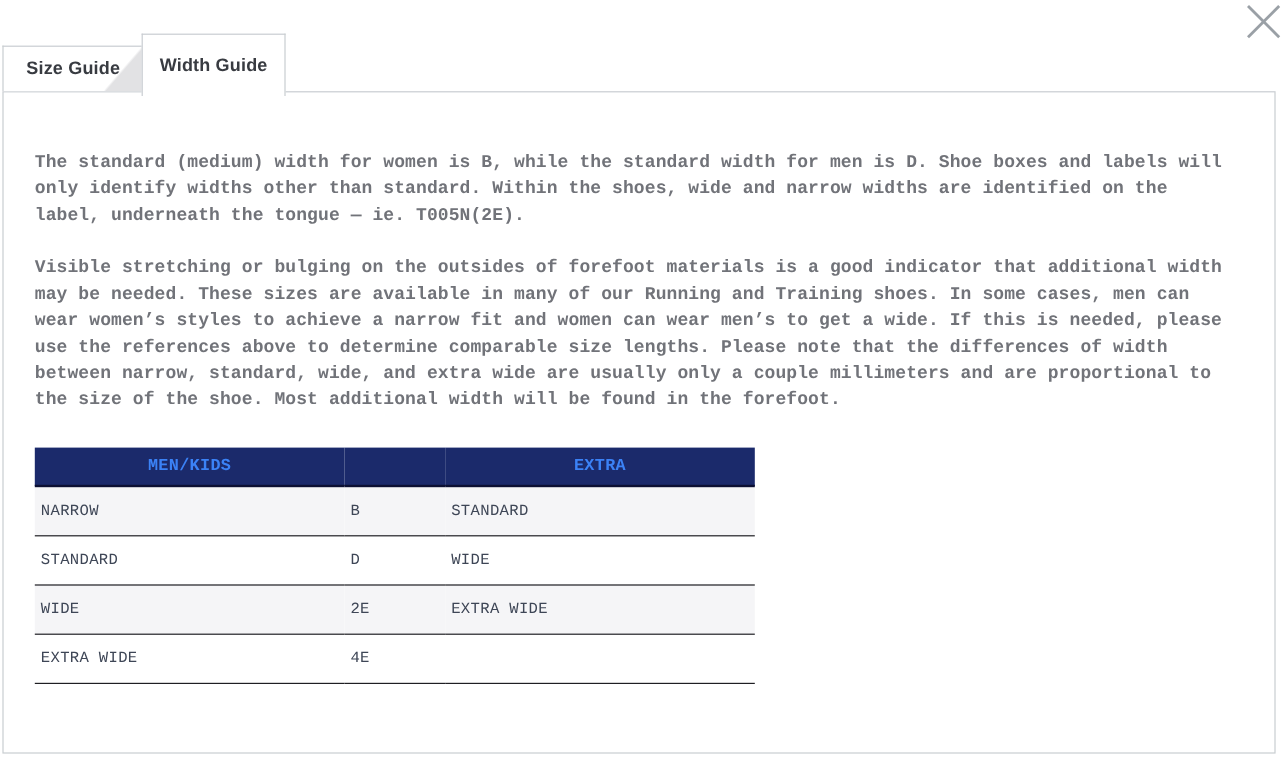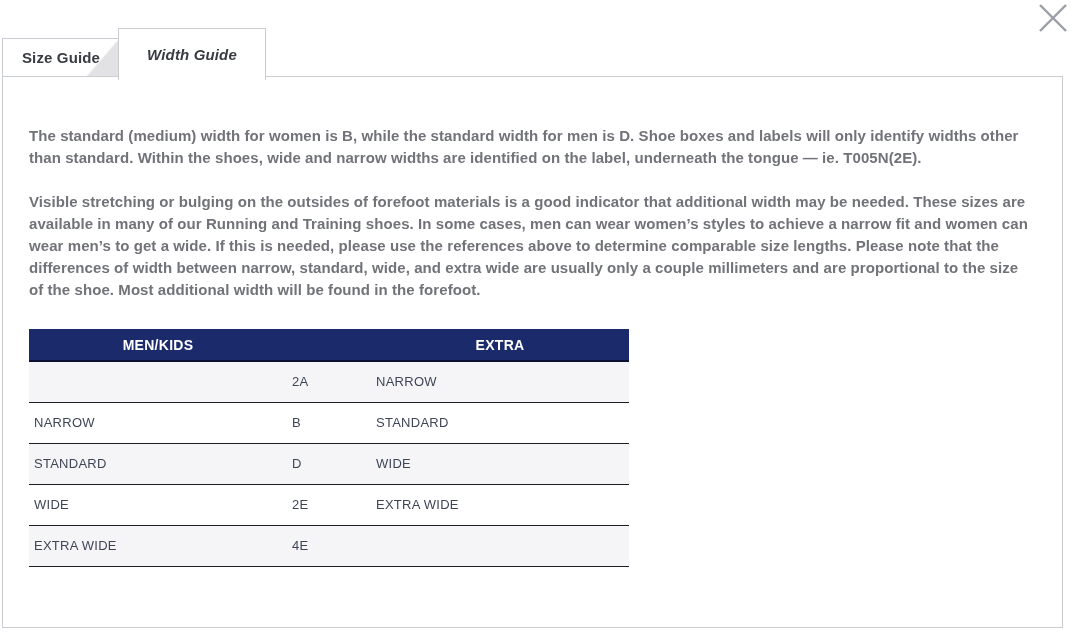--- a/index.html
+++ b/index.html
@@ -13,43 +13,43 @@
 
   
   .tab { position:absolute; display:flex; align-items:center; justify-content:center;
          background:#fff; font-weight:bold; font-size:15px;
          color:var(--tab-text, #383b41); letter-spacing:.01em; cursor:pointer; }
   .tab-inactive { left:2px; top:38px; width:117px; height:38px;
                   border:1px solid var(--border, #c9cdd1); border-bottom:none; border-right:none;
                   z-index:2; overflow:hidden; }
   .tab-inactive::after { content:""; position:absolute; top:0; right:0; width:32px; height:100%;
                   background:linear-gradient(to bottom right, rgba(226,226,228,0) 48%, #e2e2e4 52%); }
-  .tab-active { left:118px; top:28px; width:148px; height:52px;
-                border:1px solid var(--border, #c9cdd1); border-bottom:none; z-index:3;font-style:italic; }
+  .tab-active { left:118px; top:28px; width:120px; height:52px;
+                border:1px solid var(--border, #c9cdd1); border-bottom:none; z-index:3; }
 
   
   .close-btn { position:absolute; left:1035px; top:0px; width:35px; height:35px;
                display:flex; align-items:center; justify-content:center;
                cursor:pointer; z-index:4; background:transparent; border:none; }
 
   
   .content { position:absolute; left:0; top:0; width:100%; height:100%;
-             padding:48px 30px 0 26px; }
+             padding:48px 30px 0 26px;font-family:Liberation Mono, monospace; }
   .para { font-size:15px; line-height:22px; font-weight:600;
           color:var(--body-text, #717379); letter-spacing:.005em; }
   .para + .para-block { margin-top:22px; }
   .para-block { margin-top:22px; }
 
   
   table.width-table { margin-top:28px; width:600px; border-collapse:collapse;
                       table-layout:fixed; }
   table.width-table col.c1 { width:43%; }
   table.width-table col.c2 { width:14%; }
   table.width-table col.c3 { width:43%; }
-  table.width-table thead th { background:var(--header-navy, #1b2a6b); color:#ffffff;
+  table.width-table thead th { background:var(--header-navy, #1b2a6b); color:#3b82f6;
       font-size:14px; font-weight:bold; letter-spacing:.02em; text-align:center;
       height:32px; border-bottom:2px solid #0c1033; }
   table.width-table tbody tr { border-bottom:1px solid #1f1f23; }
   table.width-table tbody tr:nth-child(odd) { background:var(--row-alt-bg, #f5f5f7); }
   table.width-table tbody td { font-size:13px; color:var(--row-text, #3e4656);
       letter-spacing:.02em; height:41px; padding-left:5px; text-align:left;
       font-weight:400; vertical-align:middle; }
 </style>
 </head>
 <body>
@@ -87,25 +87,20 @@
           </colgroup>
         <thead>
           <tr>
             <th>MEN/KIDS</th>
             <th></th>
             <th>EXTRA</th>
           </tr>
         </thead>
         <tbody>
             <tr>
-              <td></td>
-              <td>2A</td>
-              <td>NARROW</td>
-            </tr>
-            <tr>
               <td>NARROW</td>
               <td>B</td>
               <td>STANDARD</td>
             </tr>
             <tr>
               <td>STANDARD</td>
               <td>D</td>
               <td>WIDE</td>
             </tr>
             <tr>

